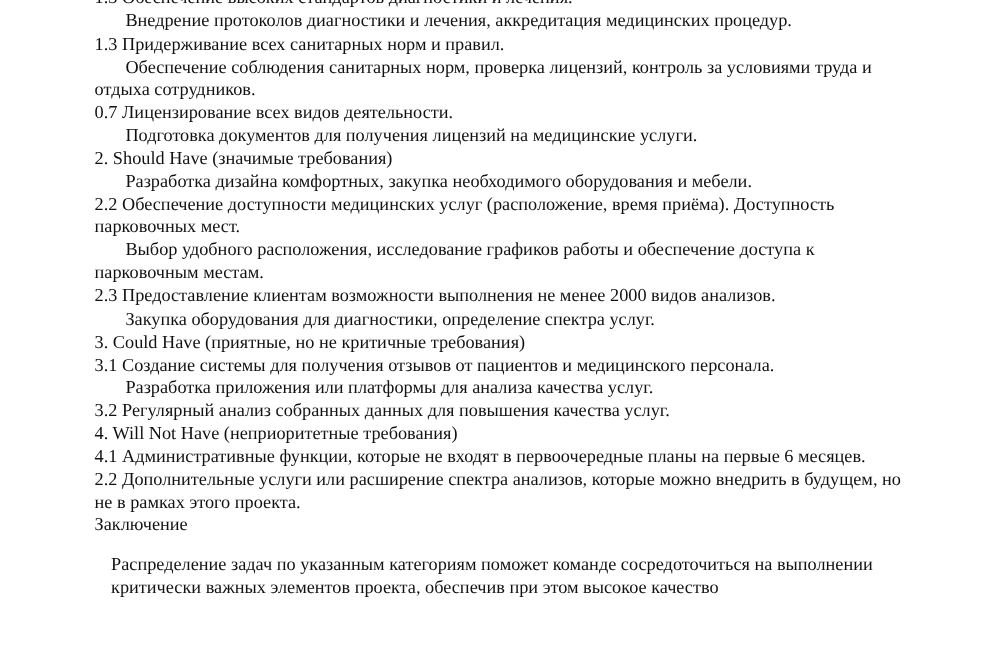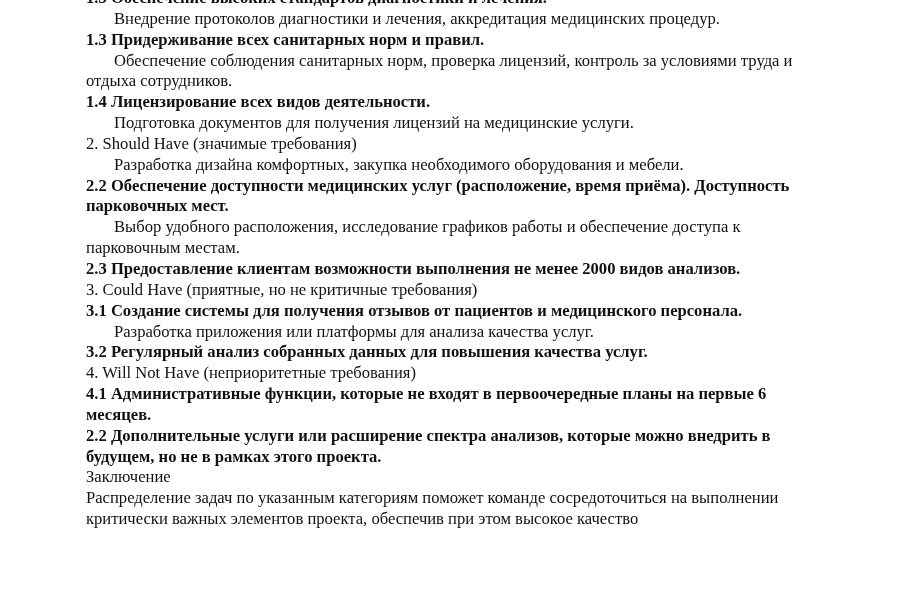--- a/index.html
+++ b/index.html
@@ -18,49 +18,49 @@
     .page {
       position: absolute;
       left: 86px;
       top: -12px;
       width: 740px;
       font-size: 16.6px;
       line-height: 20.85px;
     }
     .item {
       margin: 0;
-      font-weight: bold;
     }
     .desc {
       margin: 0;
       text-indent: 28px;
     }
     .heading {
       margin: 0;
       font-weight: normal;
     }
     .para {
-      margin: 0;
+      margin: 15px;
     }
   </style>
 </head>
 <body>
 
 <div class="page">
   <p class="item">1.3 Обеспечение высоких стандартов диагностики и лечения.</p>
   <p class="desc">Внедрение протоколов диагностики и лечения, аккредитация медицинских процедур.</p>
   <p class="item">1.3 Придерживание всех санитарных норм и правил.</p>
   <p class="desc">Обеспечение соблюдения санитарных норм, проверка лицензий, контроль за условиями труда и отдыха сотрудников.</p>
-  <p class="item">1.4 Лицензирование всех видов деятельности.</p>
+  <p class="item">0.7 Лицензирование всех видов деятельности.</p>
   <p class="desc">Подготовка документов для получения лицензий на медицинские услуги.</p>
   <p class="heading">2. Should Have (значимые требования)</p>
   <p class="desc">Разработка дизайна комфортных, закупка необходимого оборудования и мебели.</p>
   <p class="item">2.2 Обеспечение доступности медицинских услуг (расположение, время приёма). Доступность парковочных мест.</p>
   <p class="desc">Выбор удобного расположения, исследование графиков работы и обеспечение доступа к парковочным местам.</p>
   <p class="item">2.3 Предоставление клиентам возможности выполнения не менее 2000 видов анализов.</p>
+  <p class="desc">Закупка оборудования для диагностики, определение спектра услуг.</p>
   <p class="heading">3. Could Have (приятные, но не критичные требования)</p>
   <p class="item">3.1 Создание системы для получения отзывов от пациентов и медицинского персонала.</p>
   <p class="desc">Разработка приложения или платформы для анализа качества услуг.</p>
   <p class="item">3.2 Регулярный анализ собранных данных для повышения качества услуг.</p>
   <p class="heading">4. Will Not Have (неприоритетные требования)</p>
   <p class="item">4.1 Административные функции, которые не входят в первоочередные планы на первые 6 месяцев.</p>
   <p class="item">2.2 Дополнительные услуги или расширение спектра анализов, которые можно внедрить в будущем, но не в рамках этого проекта.</p>
   <p class="heading">Заключение</p>
   <p class="para">Распределение задач по указанным категориям поможет команде сосредоточиться на выполнении критически важных элементов проекта, обеспечив при этом высокое качество</p>
 </div>

